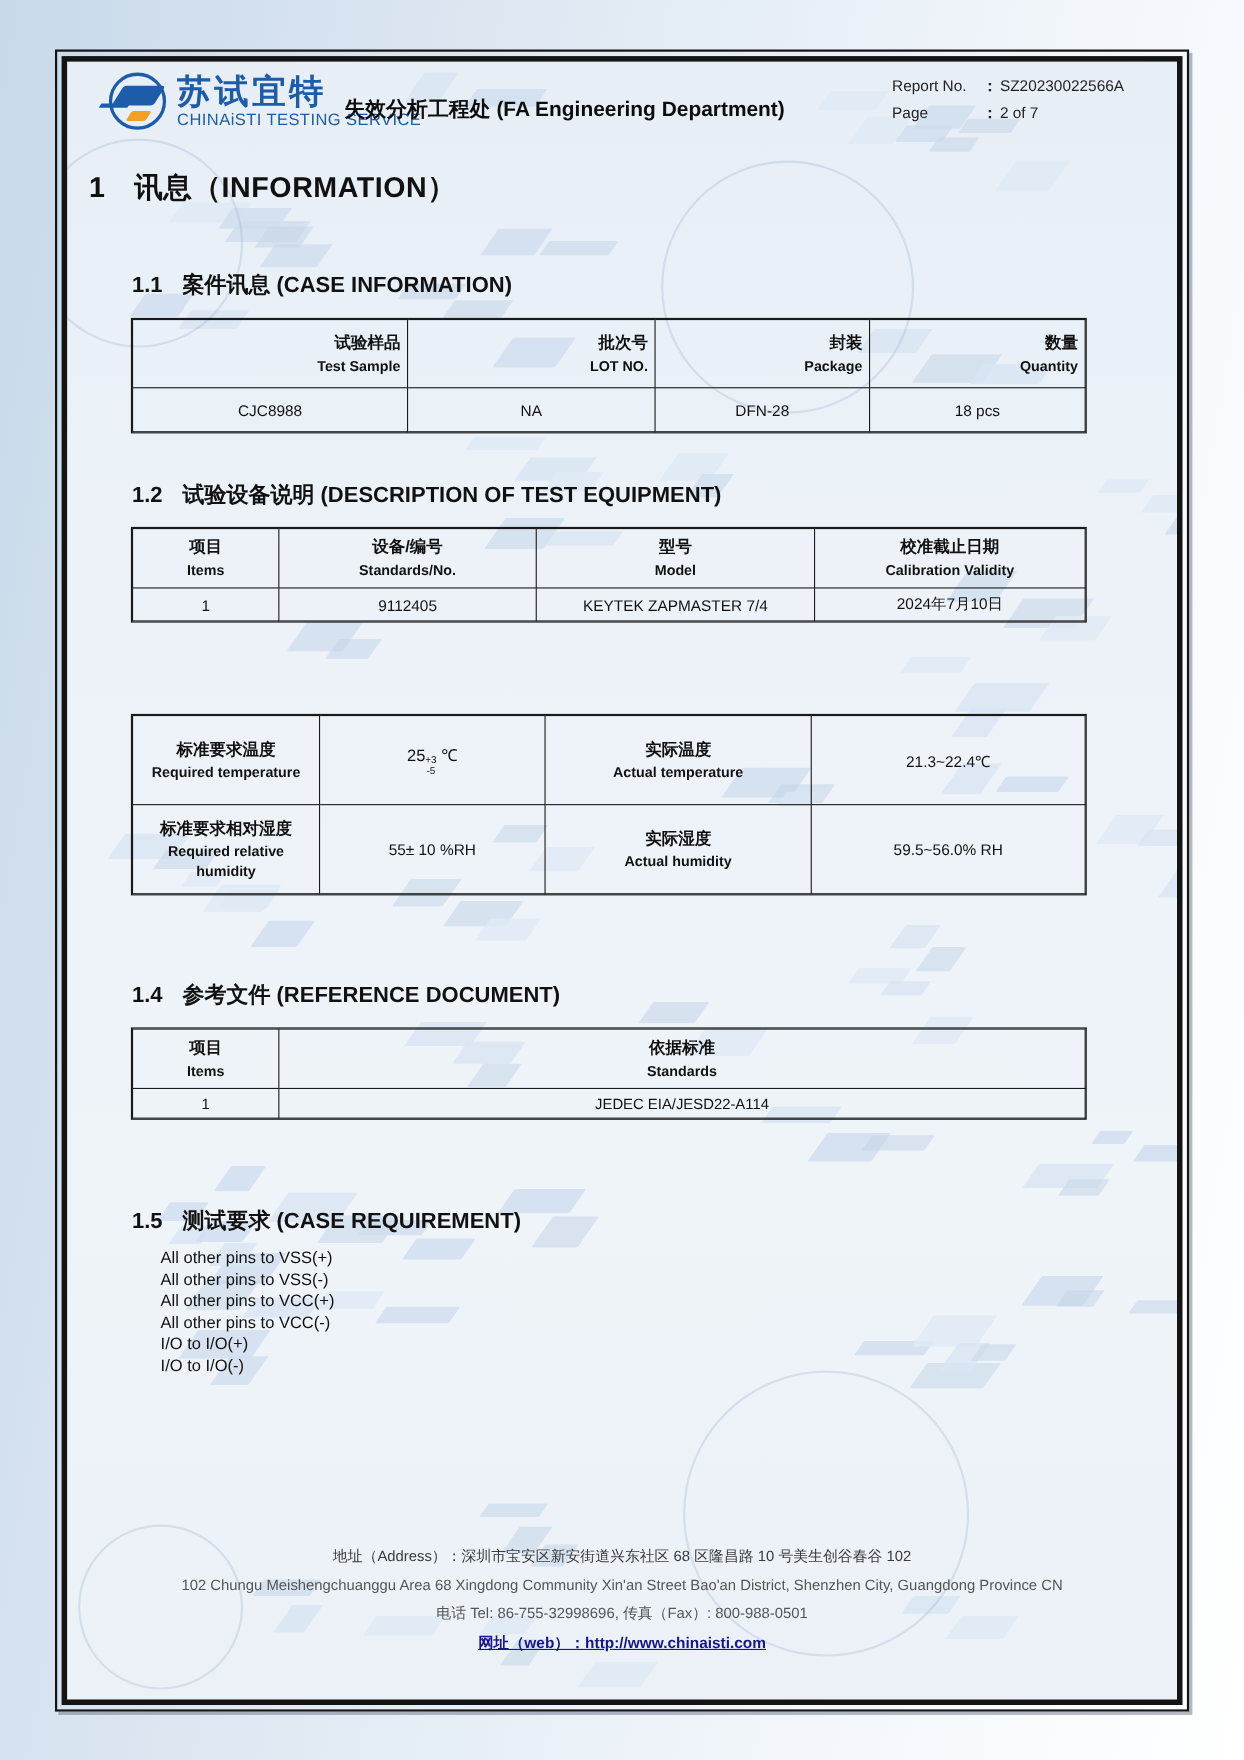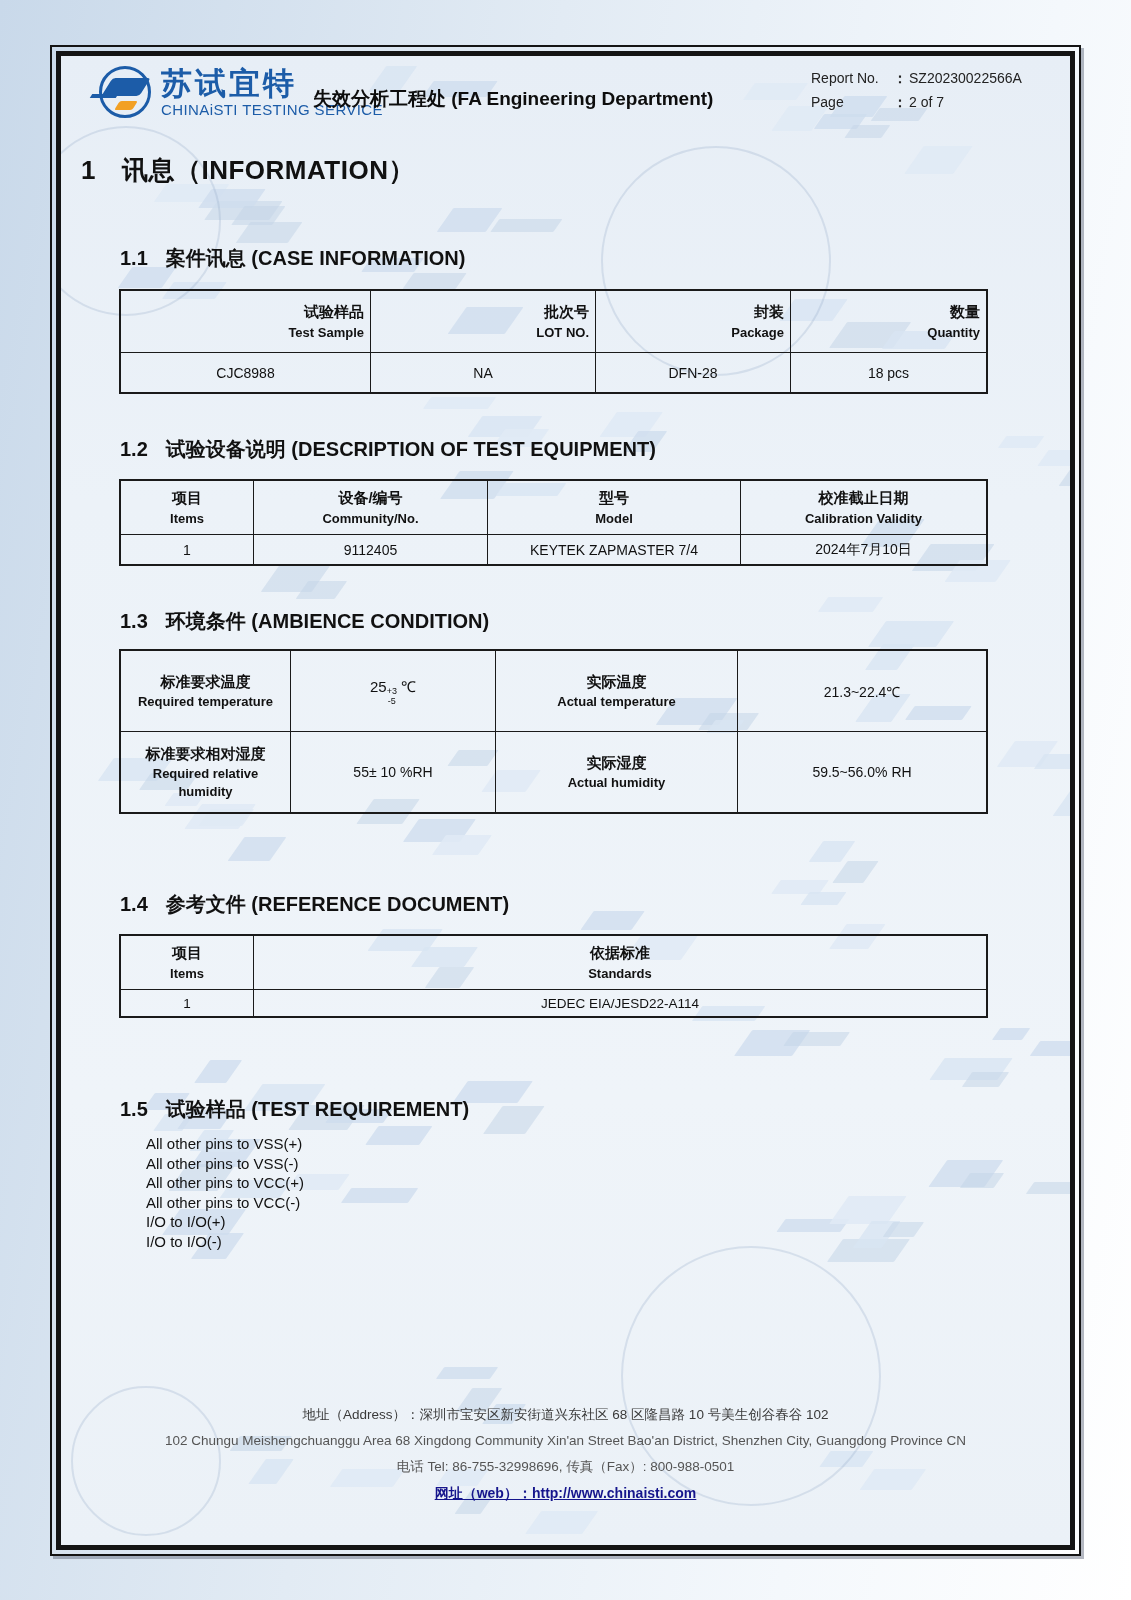--- a/index.html
+++ b/index.html
@@ -307,43 +307,40 @@
             <col style="width:246px">
           </colgroup>
         <tbody>
             <tr class="row-hdr">
           <td>
                 <div class="hdr-cn">项目</div>
                 <div class="hdr-en">Items</div>
               </td>
           <td>
                 <div class="hdr-cn">设备/编号</div>
-                <div class="hdr-en">Community/No.</div>
+                <div class="hdr-en">Standards/No.</div>
               </td>
           <td>
                 <div class="hdr-cn">型号</div>
                 <div class="hdr-en">Model</div>
               </td>
           <td>
                 <div class="hdr-cn">校准截止日期</div>
                 <div class="hdr-en">Calibration Validity</div>
               </td>
         </tr>
         <tr class="row-data">
           <td class="cell-val">1</td>
           <td class="cell-val">9112405</td>
           <td class="cell-val">KEYTEK ZAPMASTER 7/4</td>
           <td class="cell-val">2024年7月10日</td>
         </tr>
       </tbody>
         </table>
 
-      <div class="subhead h13">
-        <span class="num">1.3</span><span>环境条件  (AMBIENCE CONDITION)</span>
-      </div>
       <table class="t13">
         <colgroup>
             <col style="width:170px">
             <col style="width:205px">
             <col style="width:242px">
             <col style="width:249px">
           </colgroup>
         <tbody>
             <tr>
           <td class="lbl">
@@ -397,21 +394,21 @@
               </td>
         </tr>
         <tr class="row-data">
           <td class="cell-val">1</td>
           <td class="cell-val">JEDEC EIA/JESD22-A114</td>
         </tr>
       </tbody>
         </table>
 
       <div class="subhead h15">
-        <span class="num">1.5</span><span>试验样品  (TEST REQUIREMENT)</span>
+        <span class="num">1.5</span><span>测试要求  (CASE REQUIREMENT)</span>
       </div>
       <div class="req-list" id="req-list">
           <div>All other pins to VSS(+)</div>
           <div>All other pins to VSS(-)</div>
           <div>All other pins to VCC(+)</div>
           <div>All other pins to VCC(-)</div>
           <div>I/O to I/O(+)</div>
           <div>I/O to I/O(-)</div>
         </div>
 

